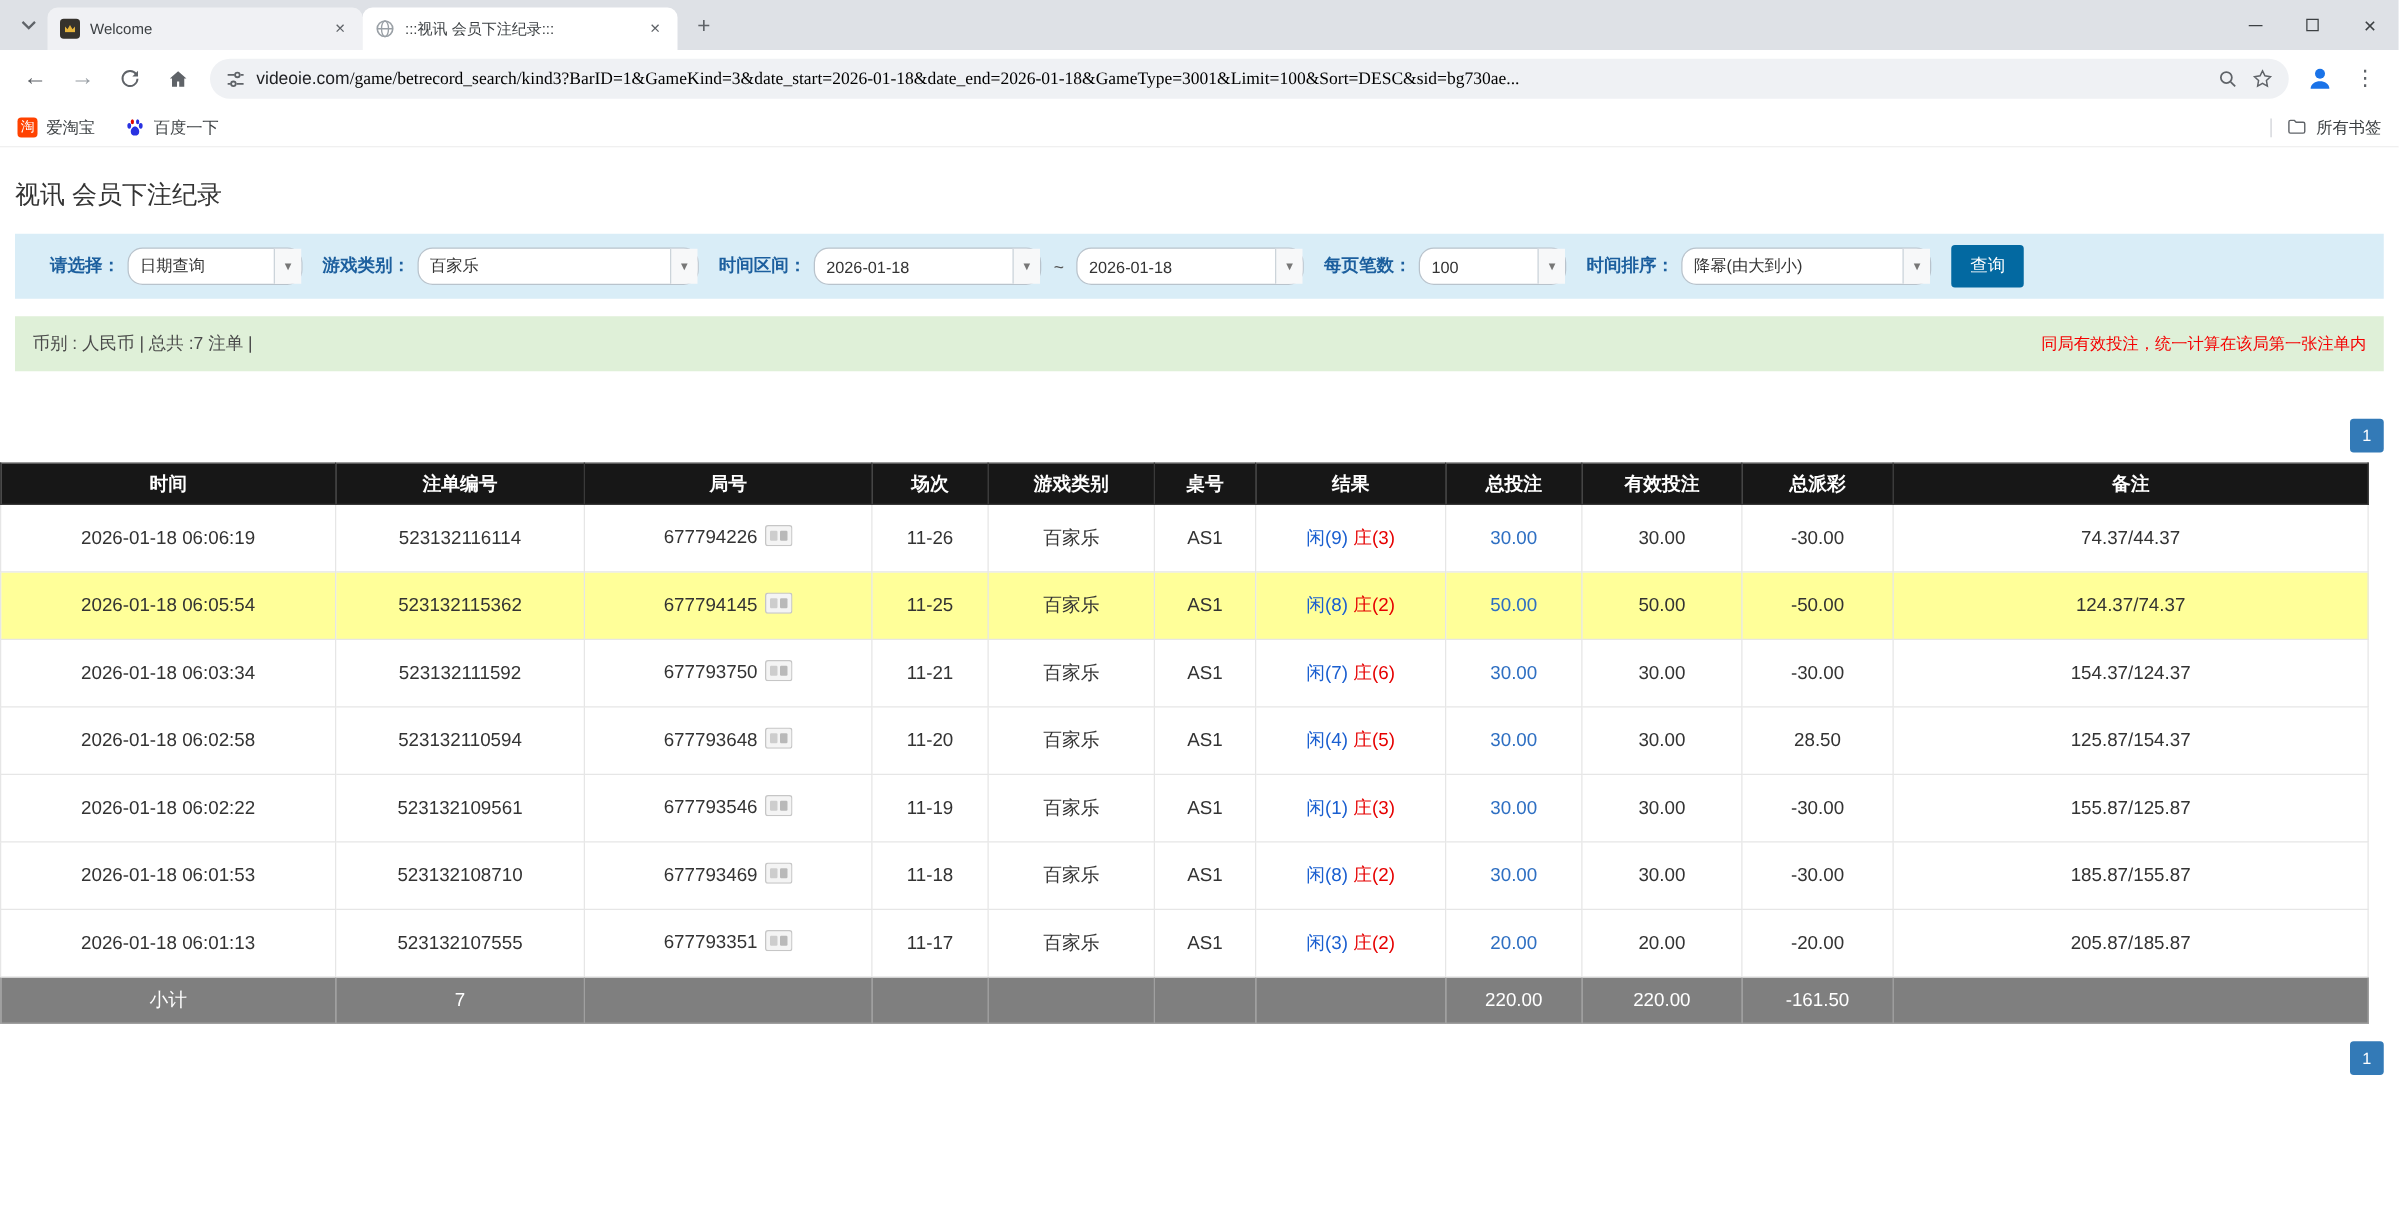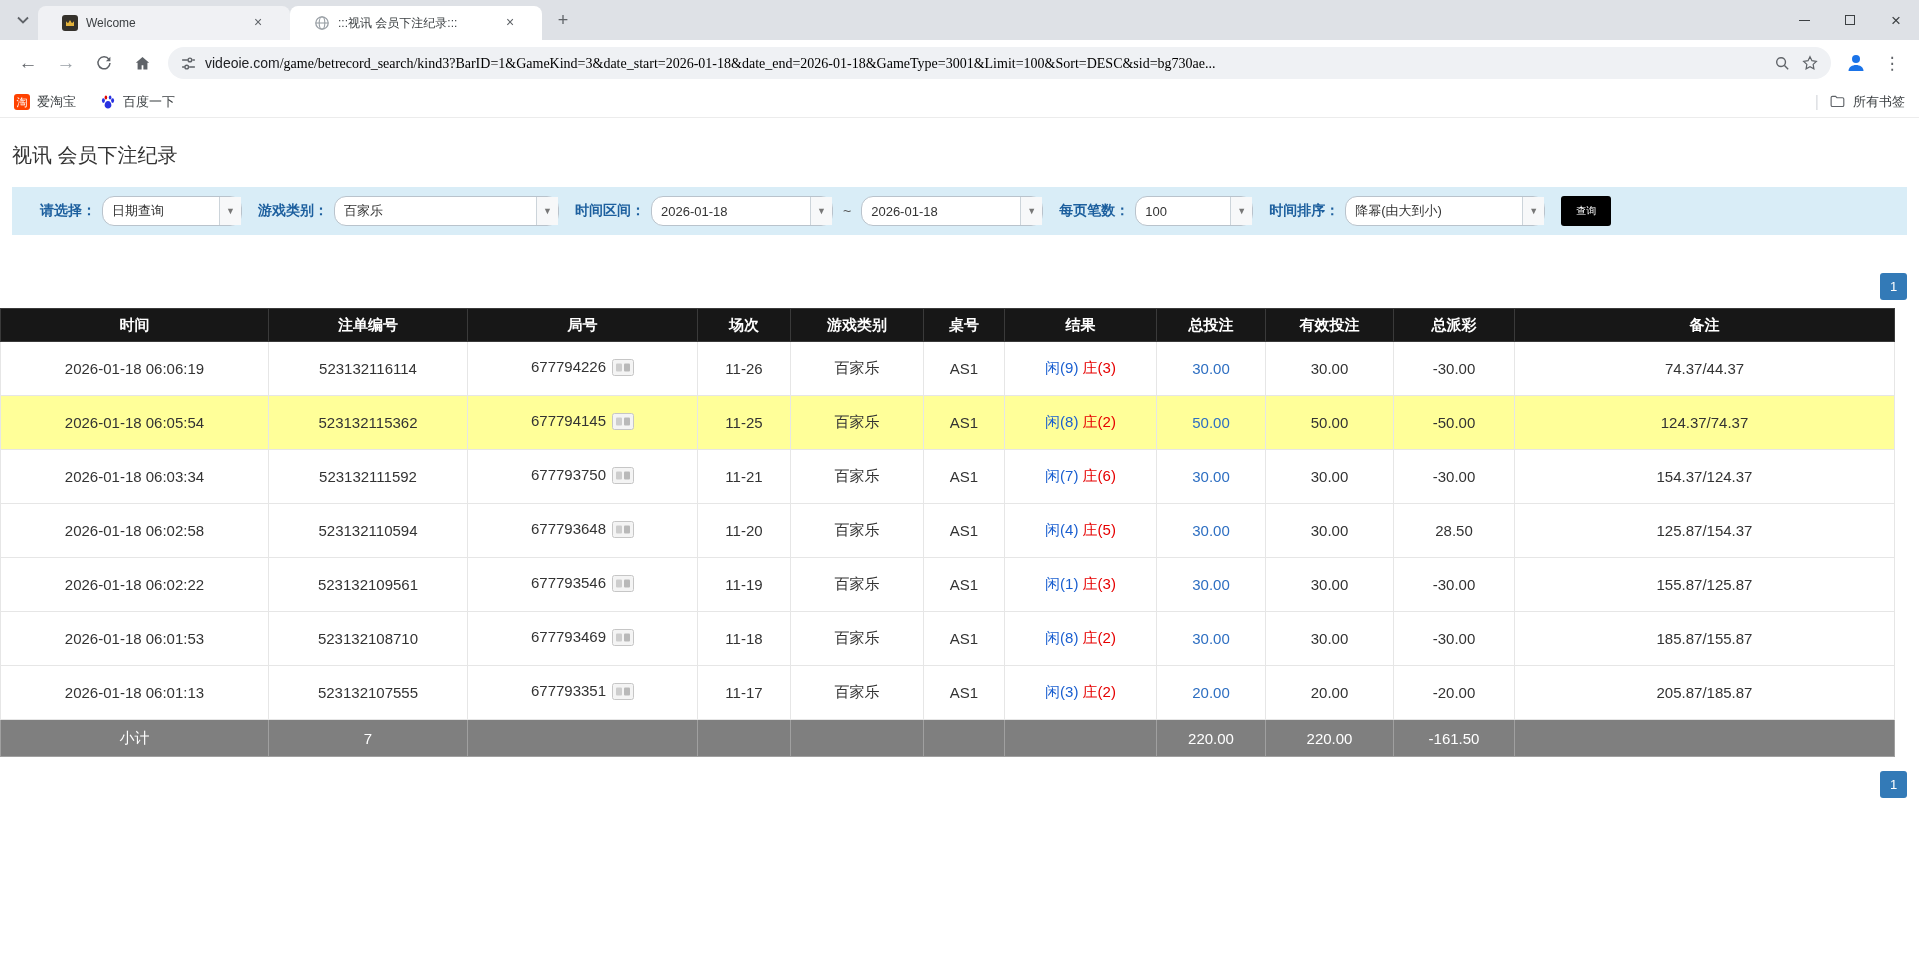--- a/index.html
+++ b/index.html
@@ -2,21 +2,21 @@
 <html><head>
 <meta charset="utf-8">
 <style>
   * { box-sizing: border-box; margin: 0; padding: 0; }
   html,body { width:1919px; height:973px; overflow:hidden; background:#fff;
     font-family:"Liberation Sans","DejaVu Sans",sans-serif; }
 
   
   .tabstrip { height:40px; background:#dee1e6; display:flex; align-items:flex-end; position:relative; }
   .tab-search-btn { width:26px; height:26px; margin:0 2px 7px 10px; display:flex; align-items:center; justify-content:center; cursor:pointer; }
-  .tab { width:252px; height:34px; display:flex; align-items:center; gap:8px; padding:0 24px; border-radius:8px 8px 0 0; }
+  .tab { width:252px; height:34px; display:flex; align-items:center; gap:8px; padding:0 10px; border-radius:8px 8px 0 0; }
   .tab.inactive { background:rgba(255,255,255,.55); }
   .tab.active { background:#fff; }
   .tab-title { flex:1; font-size:12px; color:#3c4043; white-space:nowrap; overflow:hidden; }
   .tab-close { width:16px; height:16px; line-height:15px; text-align:center; color:#5f6368; font-size:14px; border-radius:50%; cursor:pointer; }
   .fav-welcome { width:16px; height:16px; border-radius:3px; background:#35322c; position:relative; flex:0 0 16px; }
   .fav-welcome::after { content:""; position:absolute; left:4px; top:5px; width:8px; height:6px; background:#e4b33c; clip-path:polygon(0 100%,0 20%,25% 55%,50% 0,75% 55%,100% 20%,100% 100%); }
   .newtab-btn { width:26px; height:26px; margin:0 0 7px 8px; display:flex; align-items:center; justify-content:center; font-size:18px; color:#5f6368; cursor:pointer; }
   .win-controls { position:absolute; right:0; top:0; height:40px; display:flex; align-items:center; }
   .win-btn { width:46px; height:40px; display:flex; align-items:center; justify-content:center; color:#3c4043; cursor:pointer; }
   .glyph-min { width:11px; height:0; border-top:1.6px solid #3c4043; display:inline-block; }
@@ -45,21 +45,21 @@
 
   .filterbar { margin:0 12px; background:#d9edf7; padding:9px 14px; display:flex; align-items:center; gap:6px; }
   .flabel { color:#1c5f9e; font-weight:bold; font-size:14px; white-space:nowrap; margin-left:10px; }
   .flabel:first-child { margin-left:14px; }
   .combo { background:#fff; border:1px solid #b9c3cc; height:30px; display:inline-flex; align-items:stretch; border-radius:12px; cursor:pointer; }
   .combo .val { padding:0 9px; font-size:13px; color:#333; display:flex; align-items:center; white-space:nowrap; flex:1; overflow:hidden; }
   .combo .arr { width:22px; border-left:1px solid #ccd4da; background:#f7f8f9; display:flex; align-items:center; justify-content:center; color:#777; font-size:9px; }
   .w-select { width:140px; } .w-game { width:225px; } .w-date { width:182px; }
   .w-pp { width:118px; } .w-sort { width:200px; }
   .tilde { color:#555; font-size:14px; margin:0 4px; }
-  .btn-search { background:#000000; color:#fff; border:none; padding:8px 15px; border-radius:3px; font-size:10px; margin-left:10px; cursor:pointer; }
+  .btn-search { background:#0369a1; color:#fff; border:none; padding:8px 15px; border-radius:3px; font-size:14px; margin-left:10px; cursor:pointer; }
 
   .greenbar { margin:14px 12px 0; background:#dff0d8; padding:13px 14px; font-size:14px; display:flex; justify-content:space-between; align-items:center; color:#4a4a4a; }
   .greenbar .warn { color:#f50000; font-size:13px; }
 
   .pager { display:flex; justify-content:flex-end; margin:38px 12px 8px; }
   .pager.bottom { margin:14px 12px 0; }
   .page-btn { background:#337ab7; color:#fff; min-width:27px; height:27px; display:flex; align-items:center; justify-content:center; border-radius:3px; font-size:13px; cursor:pointer; }
 
   table.bets { width:calc(100% - 24px); margin:0 0; border-collapse:collapse; table-layout:fixed; }
   table.bets thead th { background:#171717; color:#fff; font-weight:bold; font-size:15px; height:33px; border:1px solid #3a3a3a; text-align:center; }
@@ -231,20 +231,24 @@
 
     <span class="flabel">时间排序：</span>
     <div class="combo w-sort">
       <span class="val">降幂(由大到小)</span>
       <span class="arr">▼</span>
     </div>
 
     <button class="btn-search">查询</button>
   </div>
 
+  <div class="greenbar">
+    <span>币别 : 人民币 | 总共 :7 注单 |</span>
+    <span class="warn">同局有效投注，统一计算在该局第一张注单内</span>
+  </div>
 
   <div class="pager top">
     <span class="page-btn">1</span>
   </div>
 
   <table class="bets">
     <colgroup>
       <col style="width:268px">
         <col style="width:199px">
         <col style="width:230px">

